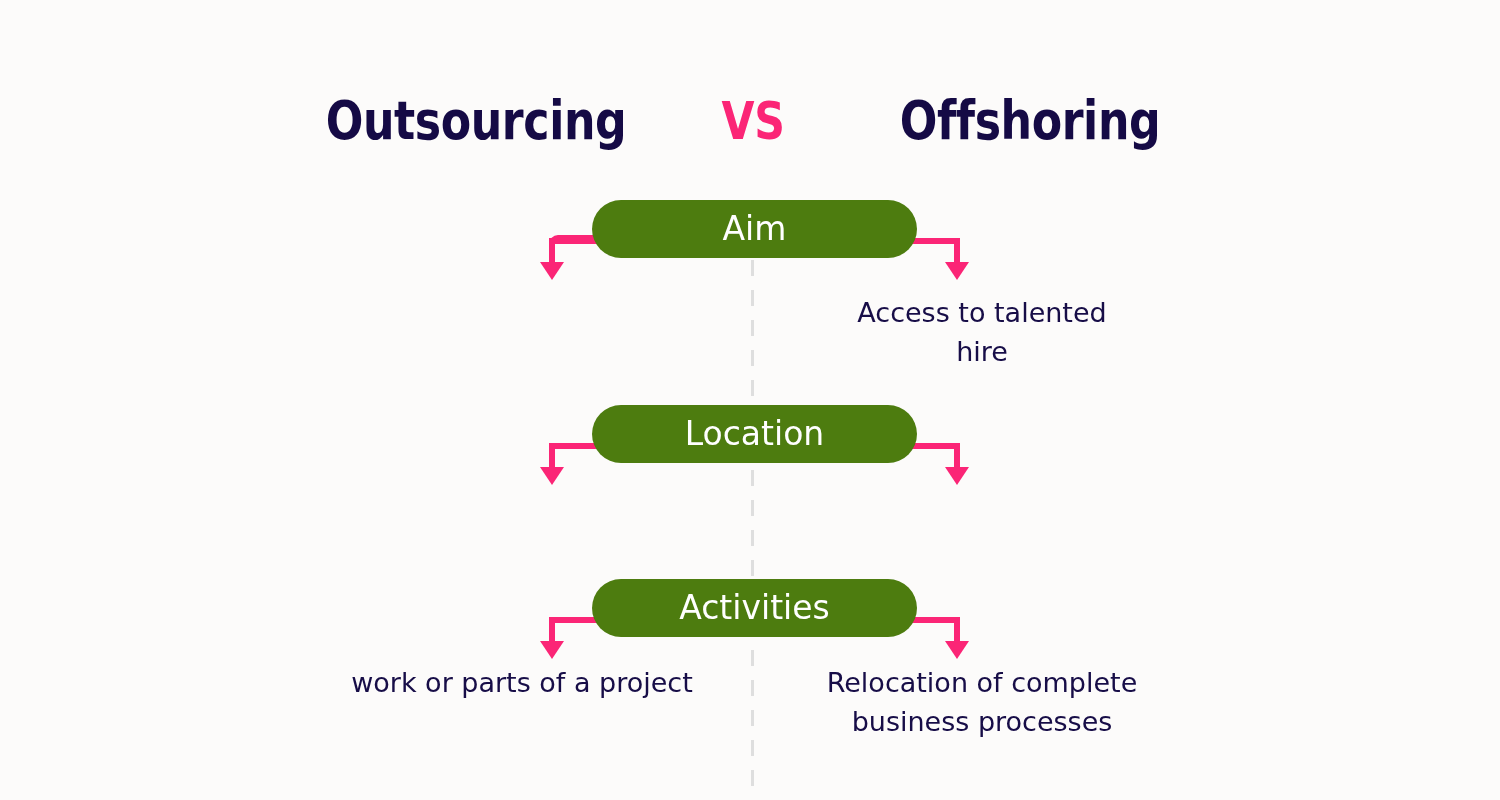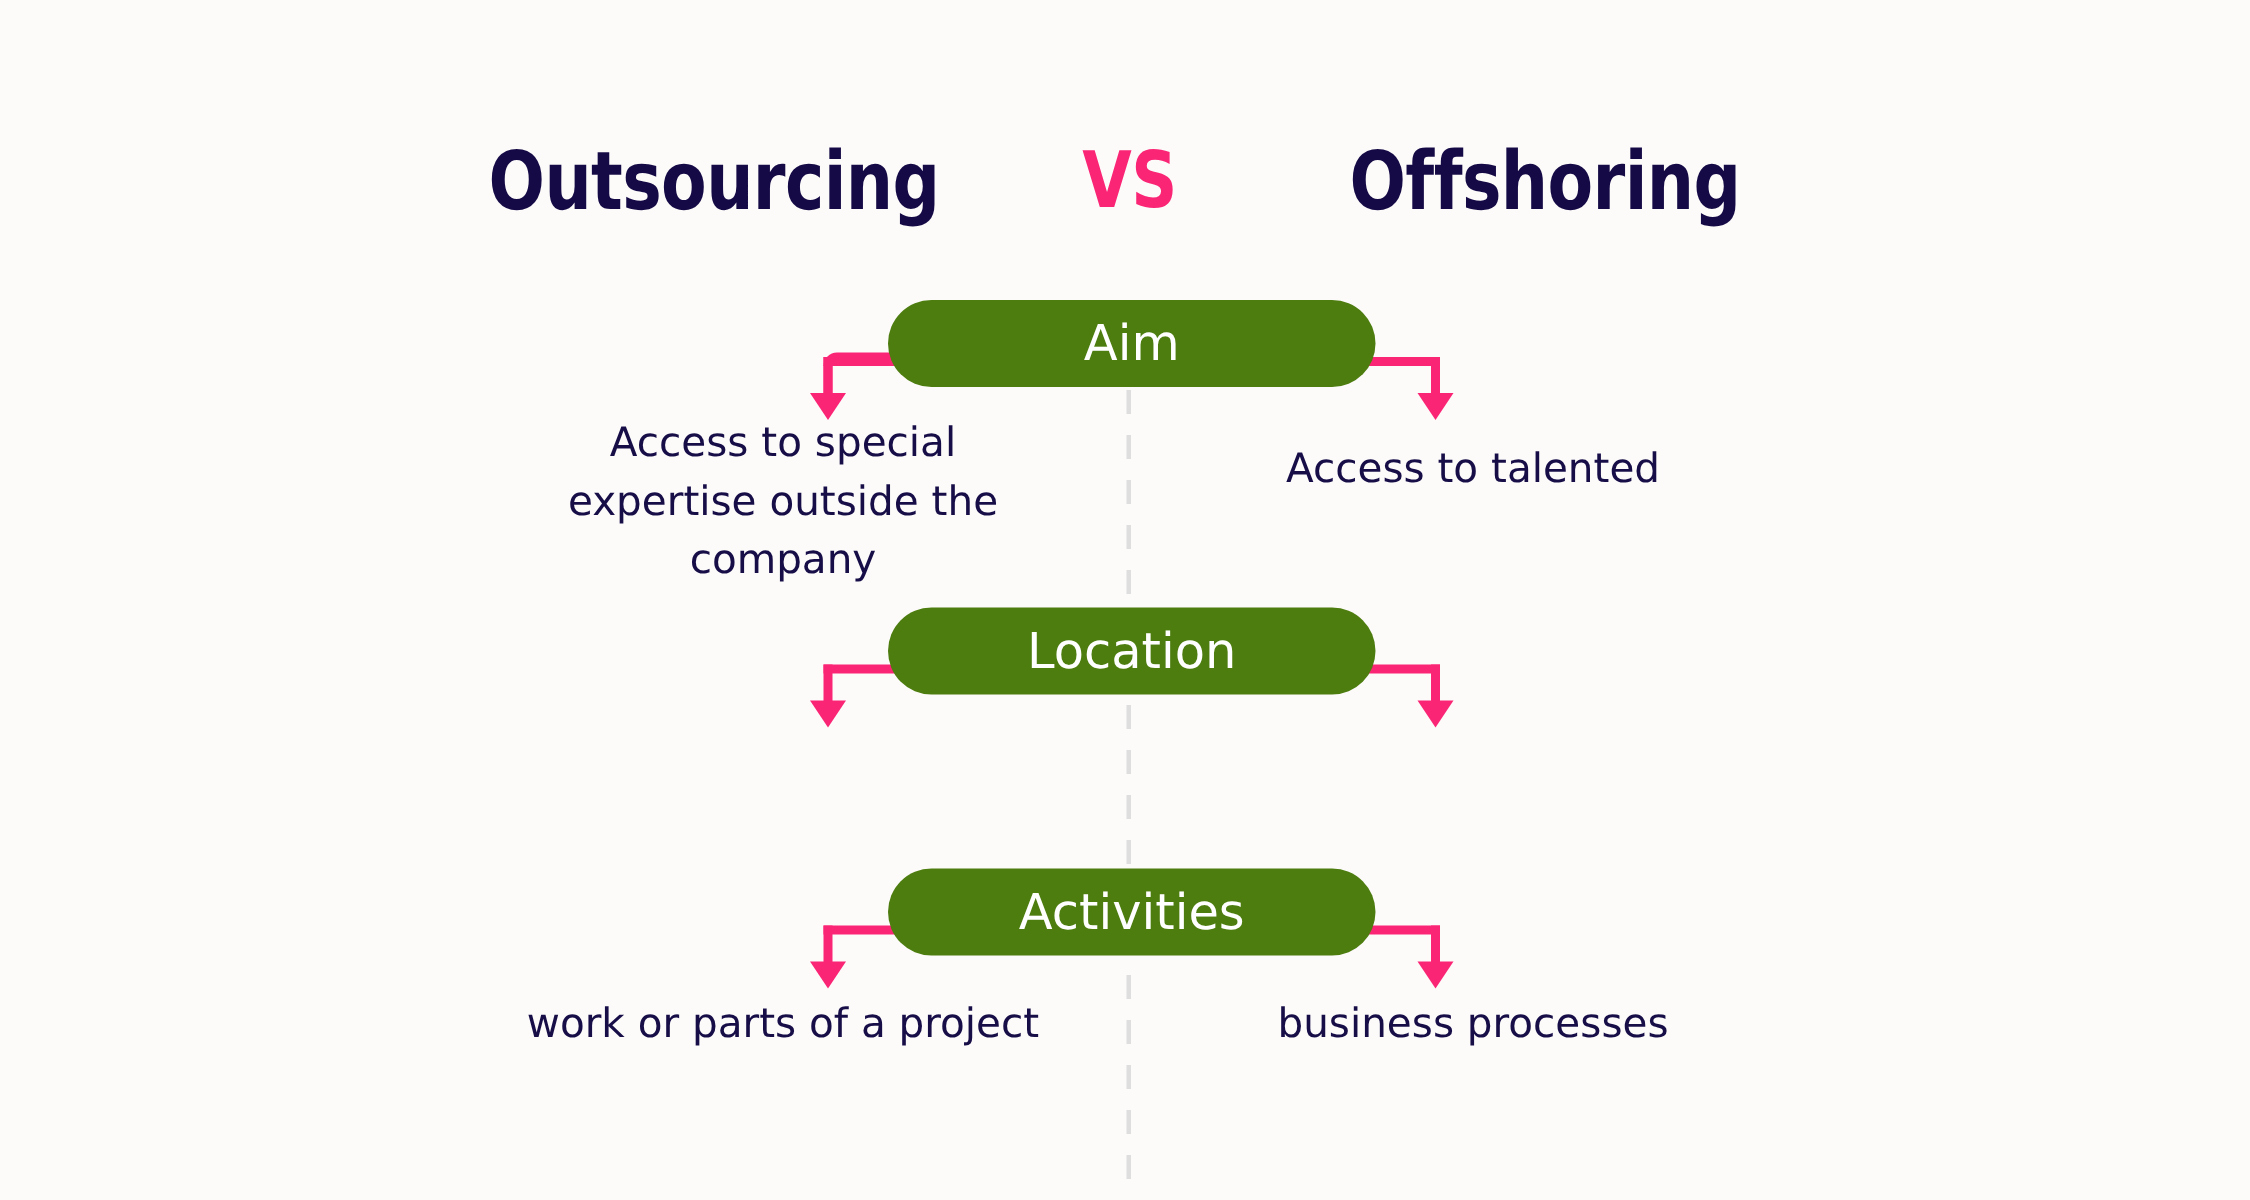--- a/index.html
+++ b/index.html
@@ -166,27 +166,23 @@
 
     <div class="arrow arrow-right">
       <svg width="62" height="58" viewBox="0 0 62 58">
         <rect x="0" y="10" width="49" height="6" fill="#fb2576"></rect>
         <rect x="43" y="10" width="6" height="26" fill="#fb2576"></rect>
         <polygon points="34,34 58,34 46,52" fill="#fb2576"></polygon>
       </svg>
     </div>
   </div>
 
-  <div class="desc desc-left d-aim-l">
-    <span>Access to special</span>
-    <span>expertise outside the</span>
-    <span>company</span>
-  </div>
   <div class="desc desc-right d-aim-r">
     <span>Access to talented</span>
+    <span>hire</span>
   </div>
 
   <div class="row row-location">
     <div class="arrow arrow-left">
       <svg width="62" height="58" viewBox="0 0 62 58">
         <rect x="13" y="10" width="49" height="6" fill="#fb2576"></rect>
         <rect x="13" y="10" width="6" height="26" fill="#fb2576"></rect>
         <polygon points="4,34 28,34 16,52" fill="#fb2576"></polygon>
       </svg>
     </div>
@@ -220,16 +216,17 @@
         <rect x="43" y="10" width="6" height="26" fill="#fb2576"></rect>
         <polygon points="34,34 58,34 46,52" fill="#fb2576"></polygon>
       </svg>
     </div>
   </div>
 
   <div class="desc desc-left d-act-l">
     <span>work or parts of a project</span>
   </div>
   <div class="desc desc-right d-act-r">
+    <span>Relocation of complete</span>
     <span>business processes</span>
   </div>
 
 </div>
 
 </body></html>

